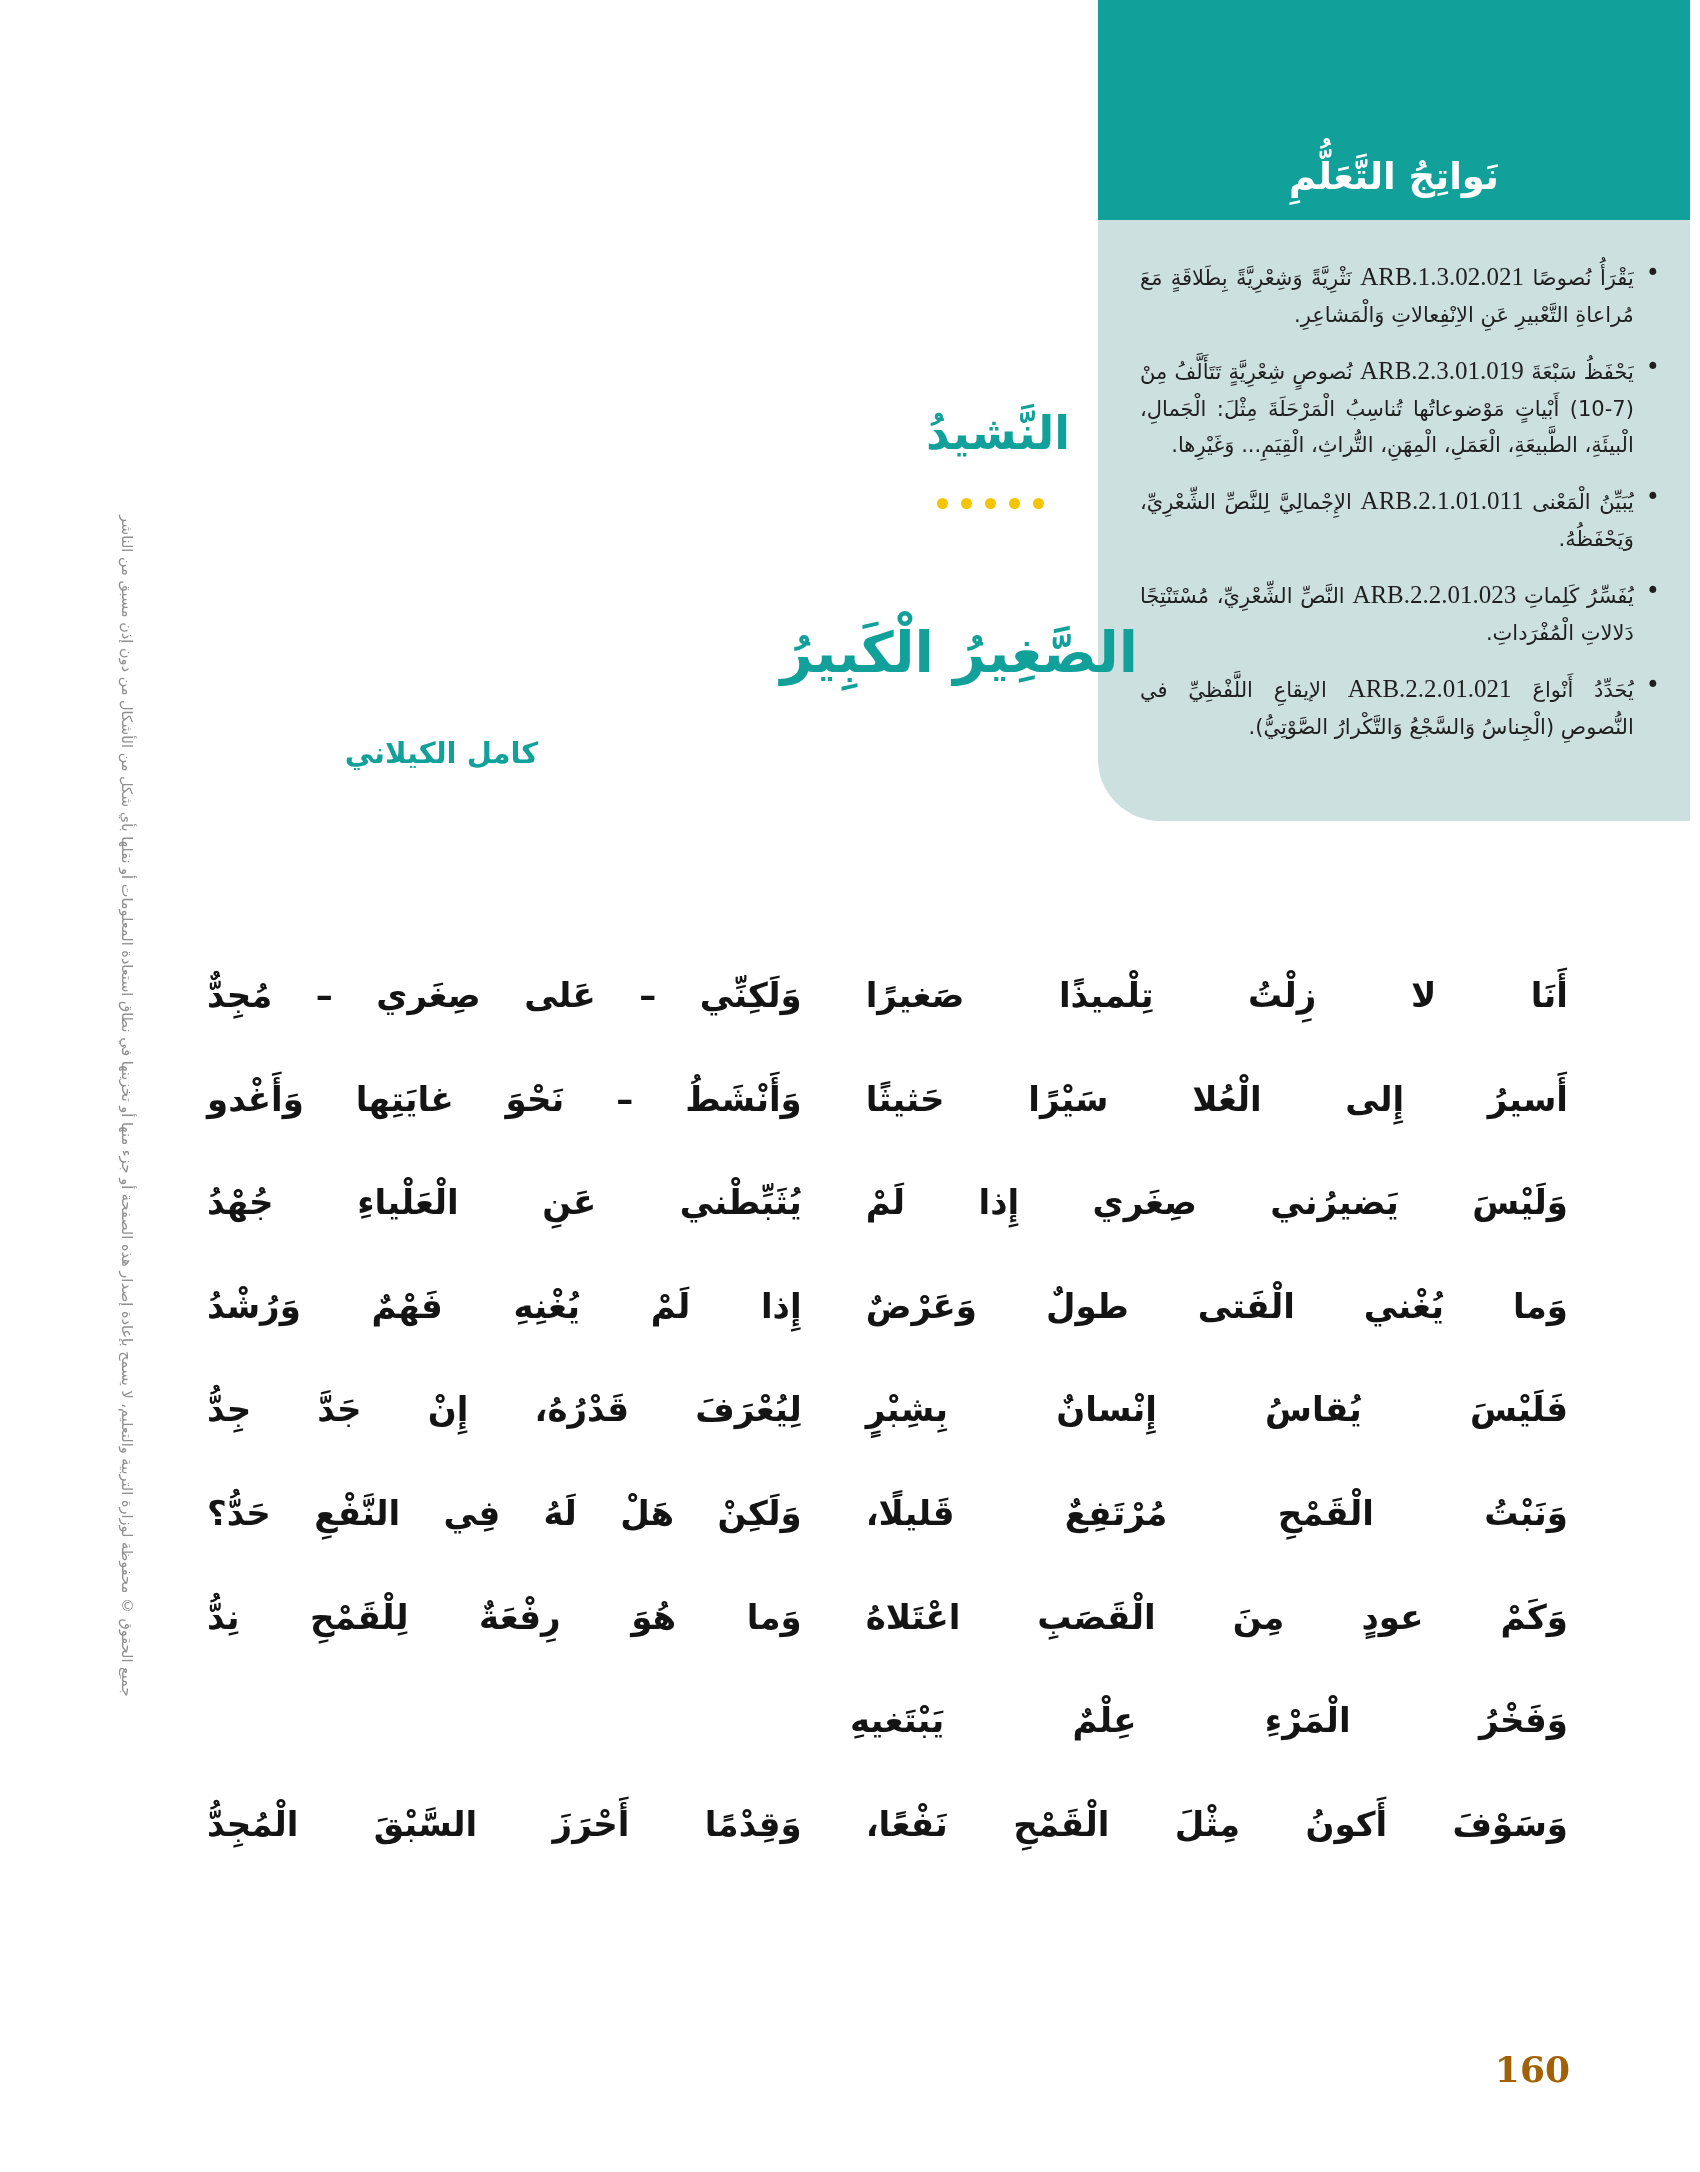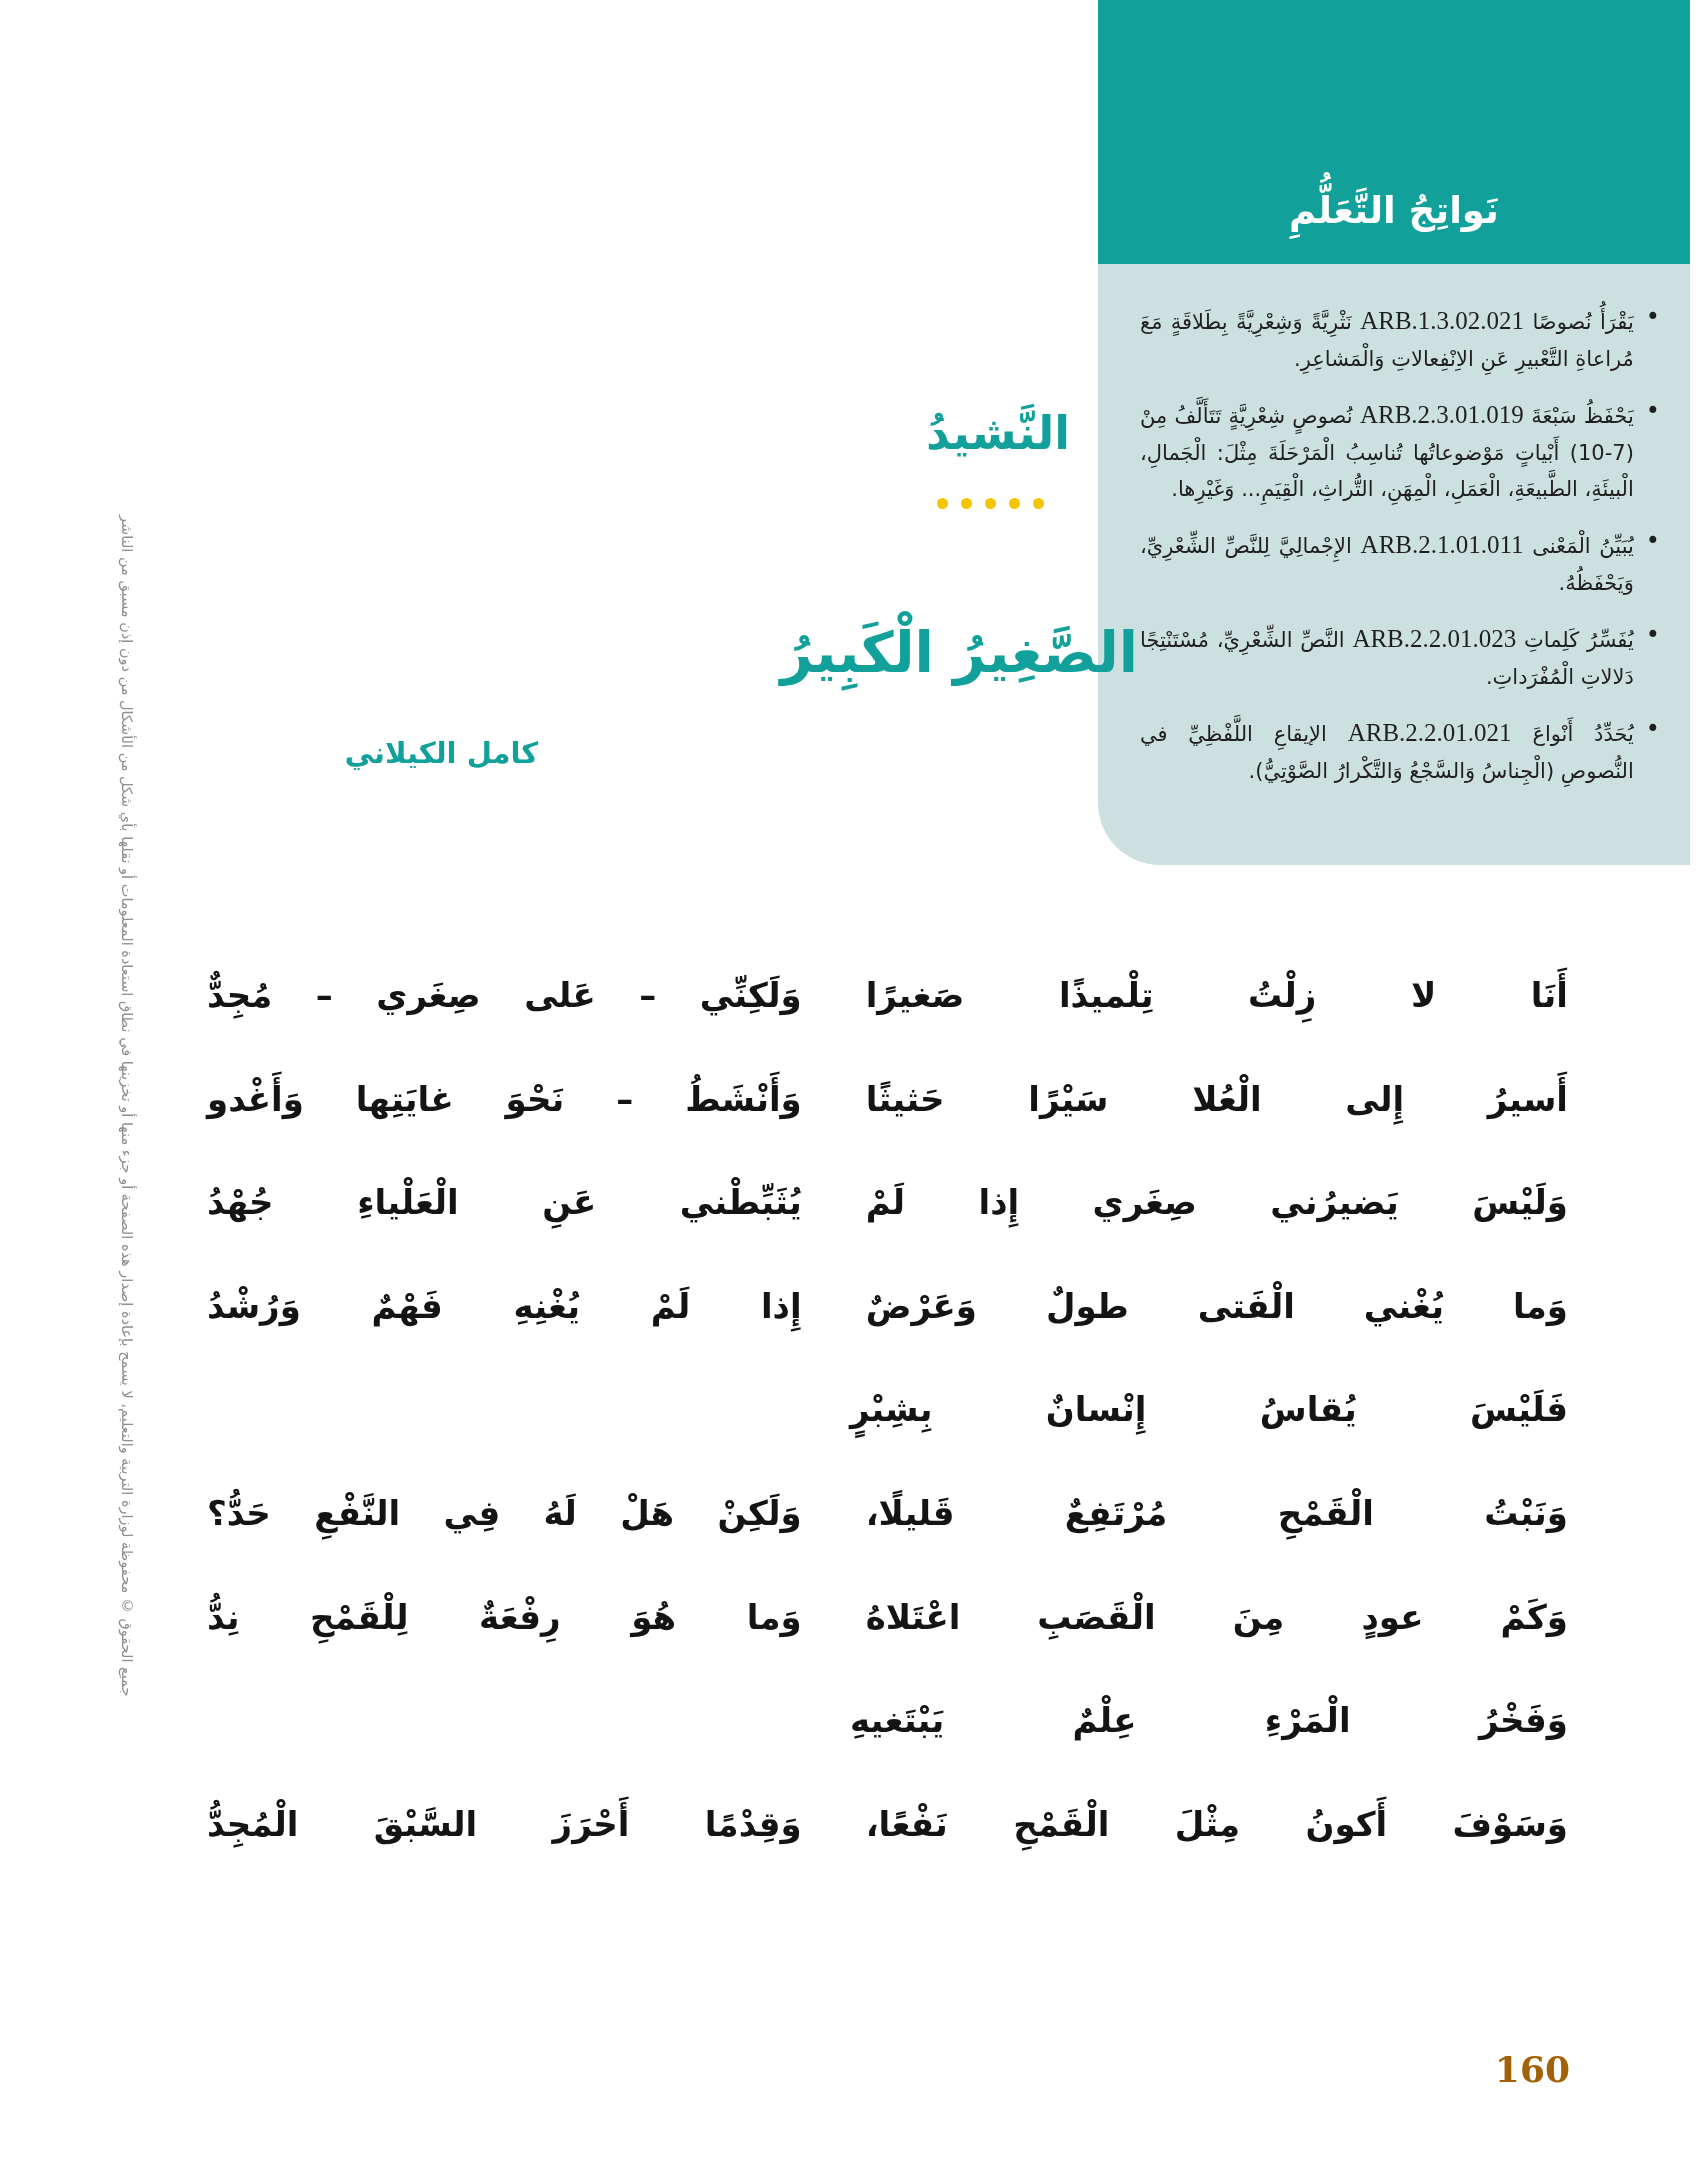--- a/index.html
+++ b/index.html
@@ -33,25 +33,25 @@
   }
 
   
   .outcomes-panel{
     position:absolute;
     top:0;right:10px;
     width:592px;
   }
   .outcomes-header{
     background:var(--teal);
-    height:264px;
+    height:220px;
     display:flex;
     align-items:flex-end;
     justify-content:center;
-    padding-bottom:32px;
+    padding-bottom:22px;
   }
   .outcomes-title{
     margin:0;
     color:#ffffff;
     font-size:37px;
     font-weight:bold;
   }
   .outcomes-list{
     margin:0;
     list-style:none;
@@ -215,20 +215,21 @@
         <div class="verse-row">
           <div class="hemi first">وَلَيْسَ يَضيرُني صِغَري إِذا لَمْ</div>
           <div class="hemi second">يُثَبِّطْني عَنِ الْعَلْياءِ جُهْدُ</div>
         </div>
         <div class="verse-row">
           <div class="hemi first">وَما يُغْني الْفَتى طولٌ وَعَرْضٌ</div>
           <div class="hemi second">إِذا لَمْ يُغْنِهِ فَهْمٌ وَرُشْدُ</div>
         </div>
         <div class="verse-row">
           <div class="hemi first">فَلَيْسَ يُقاسُ إِنْسانٌ بِشِبْرٍ</div>
+          <div class="hemi second">لِيُعْرَفَ قَدْرُهُ، إِنْ جَدَّ جِدُّ</div>
         </div>
         <div class="verse-row">
           <div class="hemi first">وَنَبْتُ الْقَمْحِ مُرْتَفِعٌ قَليلًا،</div>
           <div class="hemi second">وَلَكِنْ هَلْ لَهُ فِي النَّفْعِ حَدُّ؟</div>
         </div>
         <div class="verse-row">
           <div class="hemi first">وَكَمْ عودٍ مِنَ الْقَصَبِ اعْتَلاهُ</div>
           <div class="hemi second">وَما هُوَ رِفْعَةٌ لِلْقَمْحِ نِدُّ</div>
         </div>
         <div class="verse-row">

